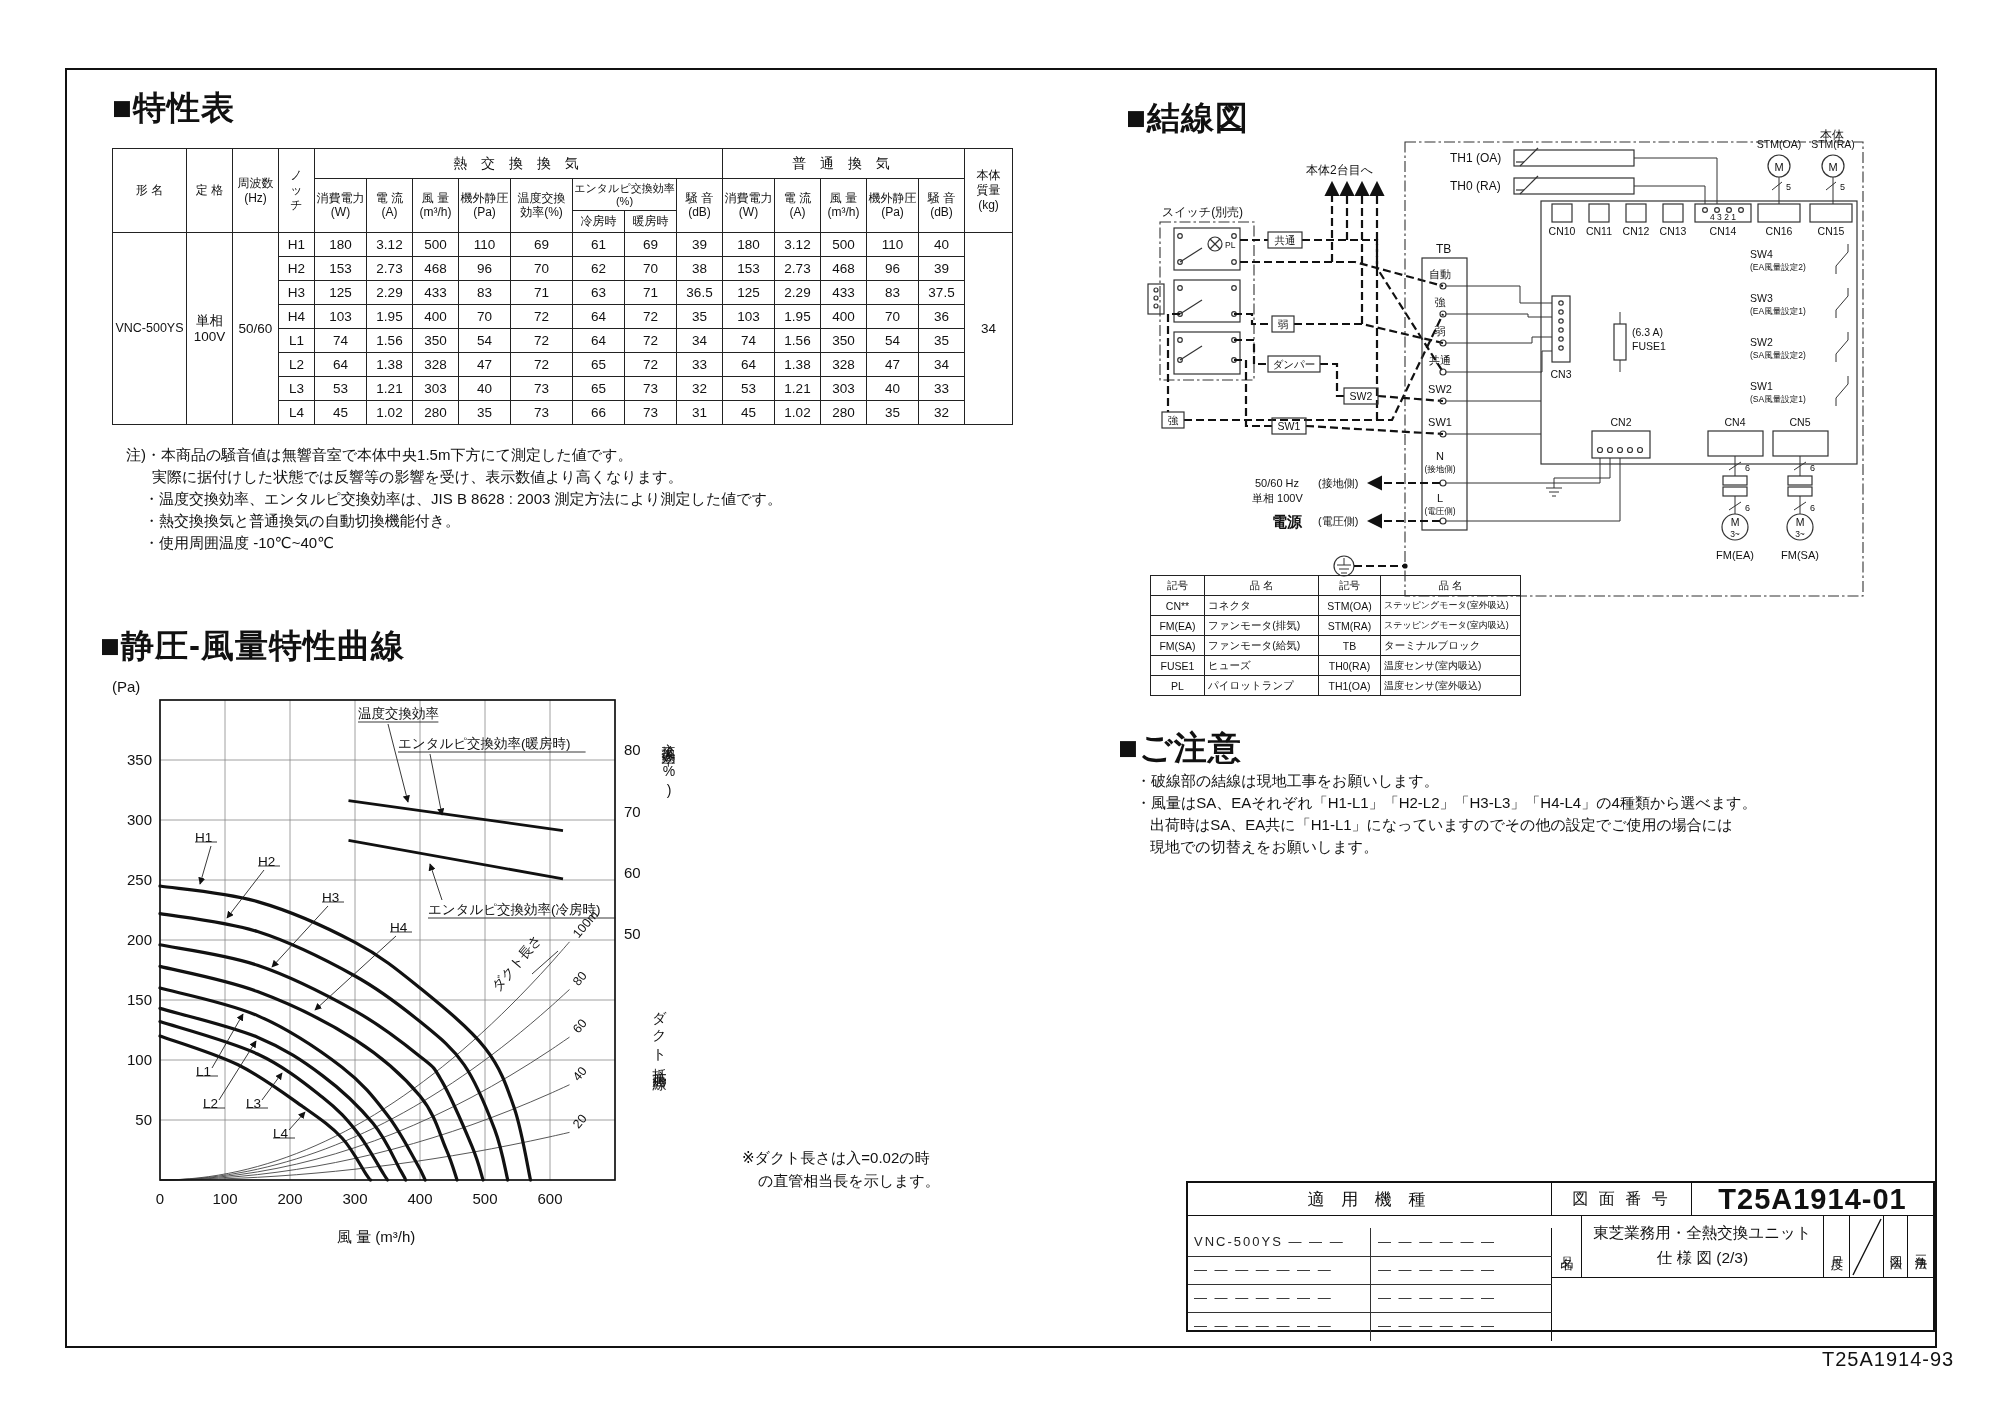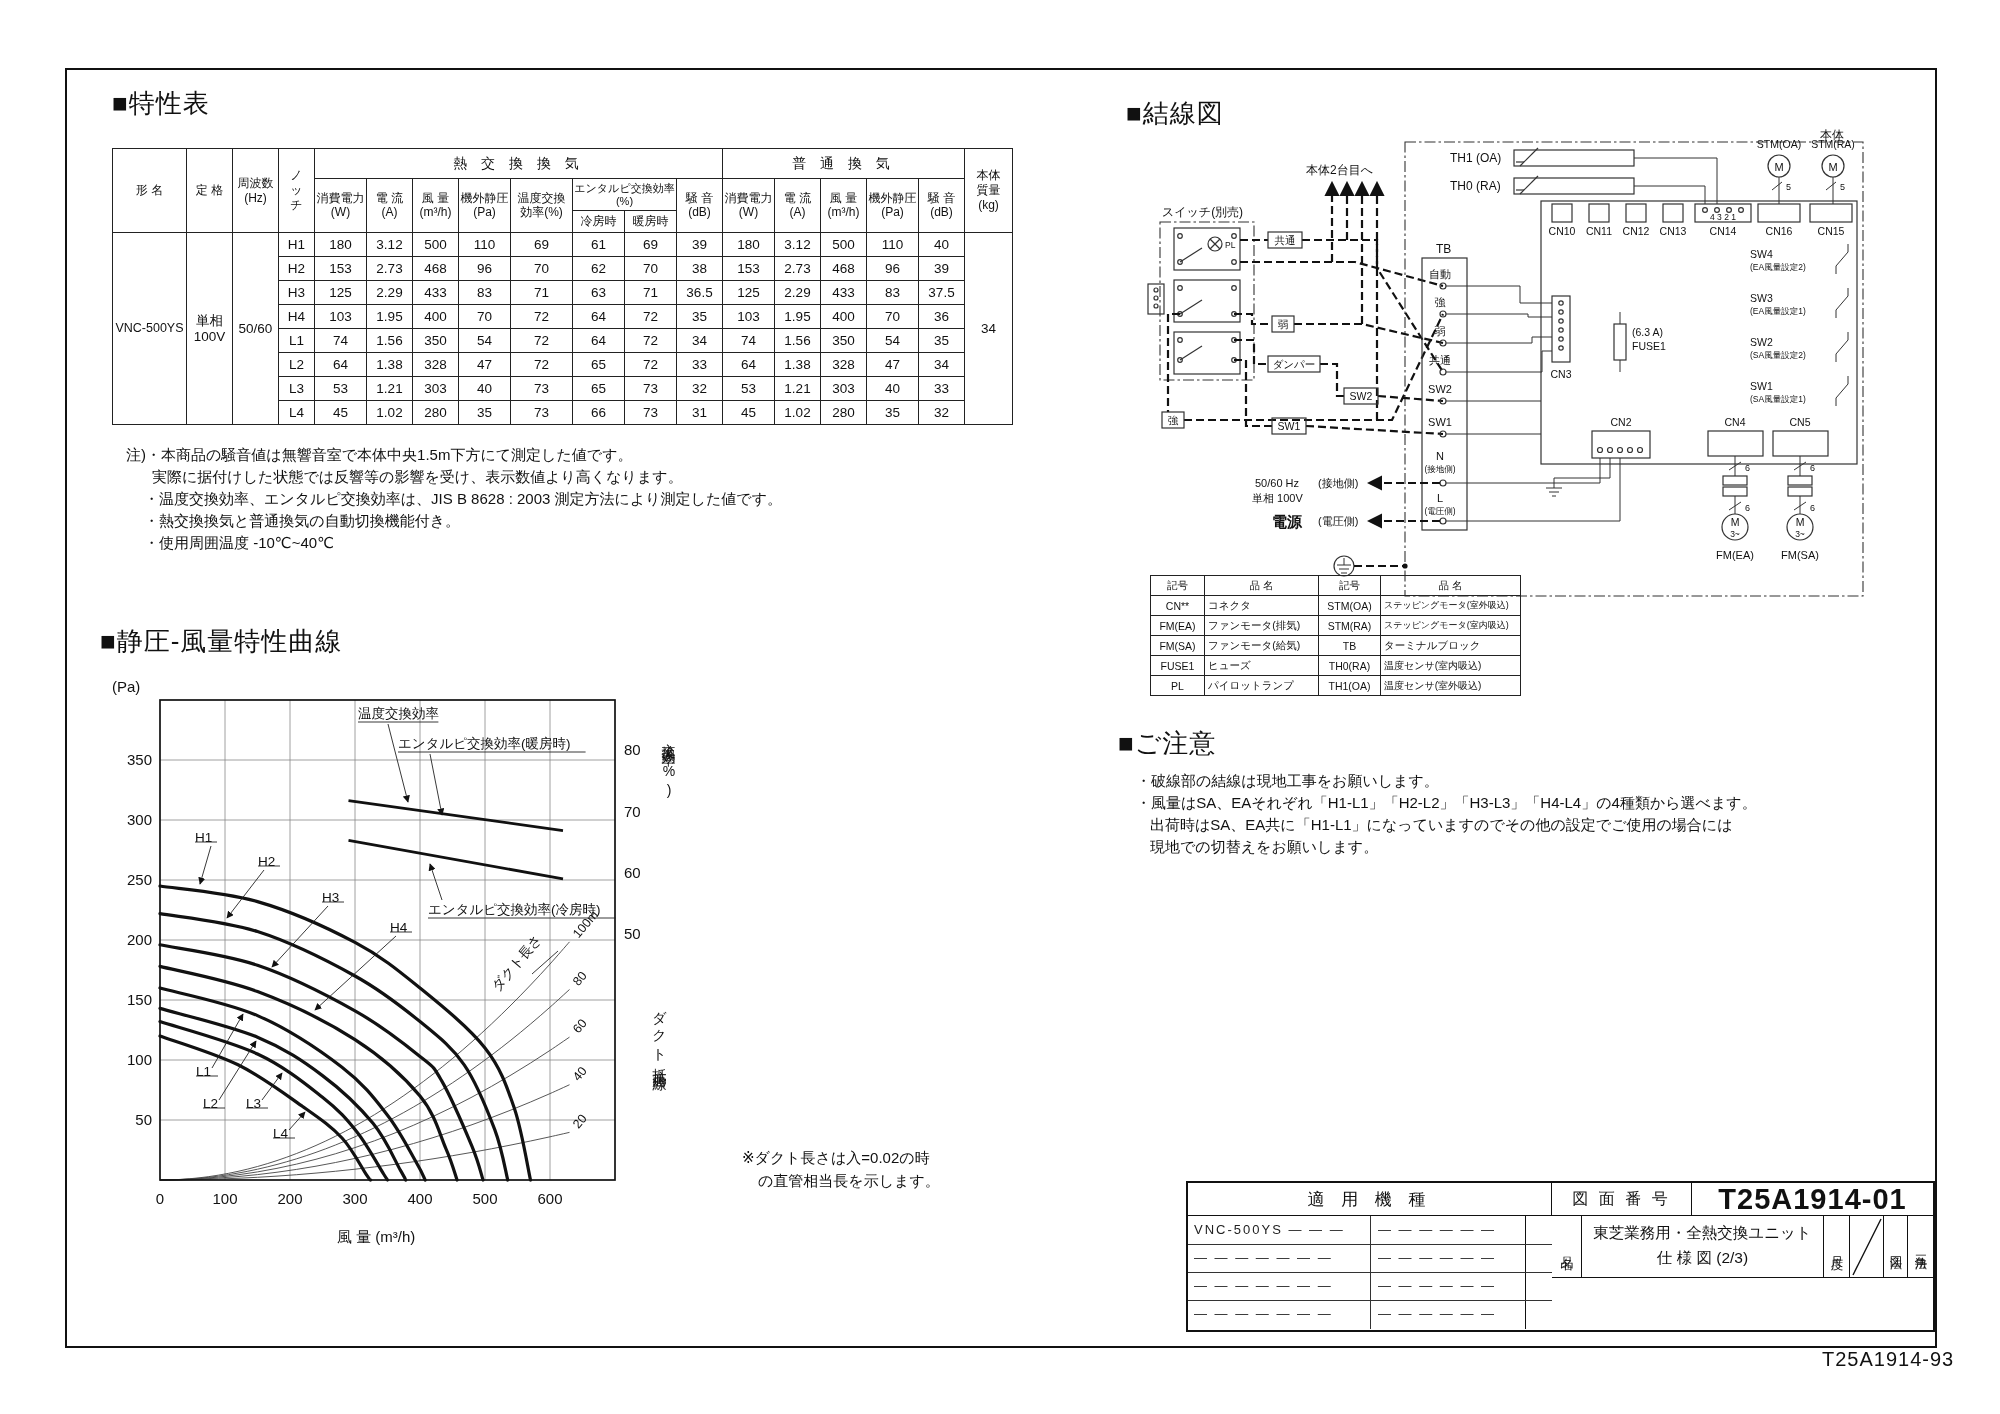--- a/index.html
+++ b/index.html
@@ -1,19 +1,19 @@
 <!DOCTYPE html>
 <html><head>
 <meta charset="utf-8">
 <style>
   html,body{margin:0;padding:0;background:#e8e8e8;}
   .page{position:relative;width:2000px;height:1414px;background:#ffffff;
         font-family:"Liberation Sans","DejaVu Sans",sans-serif;color:#111;overflow:hidden;}
   .frame{position:absolute;left:65px;top:68px;width:1868px;height:1276px;border:2.5px solid #111;}
-  .sec-title{position:absolute;font-weight:normal;font-size:26px;letter-spacing:1px;white-space:nowrap;}
+  .sec-title{position:absolute;font-weight:bold;font-size:33px;letter-spacing:1px;white-space:nowrap;}
 
   
   table.spec{position:absolute;left:112px;top:148px;border-collapse:collapse;table-layout:fixed;}
   table.spec td{border:1.4px solid #222;text-align:center;vertical-align:middle;
                 padding:1px 1px;font-size:13.5px;line-height:1.15;}
   table.spec td.hc{font-size:12px;}
   table.spec td.grp{font-size:14px;letter-spacing:5px;font-weight:normal;}
   .wrapcell{word-break:break-all;margin:0 auto;line-height:1.25;}
   .spec-notes{position:absolute;left:126px;top:444px;font-size:15px;line-height:22px;white-space:nowrap;}
   .spec-notes .indent{padding-left:26px;}
@@ -746,21 +746,21 @@
     <div>・風量はSA、EAそれぞれ「H1-L1」「H2-L2」「H3-L3」「H4-L4」の4種類から選べます。</div>
     <div class="indent">出荷時はSA、EA共に「H1-L1」になっていますのでその他の設定でご使用の場合には</div>
     <div class="indent">現地での切替えをお願いします。</div>
   </div>
 
   <div class="tblock">
     <div class="tb-abs tb-cell" style="left:0;top:0;width:364px;height:33px;border-right:1.5px solid #111;border-bottom:1.5px solid #111;font-size:17px;letter-spacing:6px;">適 用 機 種</div>
     <div class="tb-abs tb-cell" style="left:364px;top:0;width:140px;height:33px;border-right:1.5px solid #111;border-bottom:1.5px solid #111;font-size:16px;letter-spacing:3px;">図 面 番 号</div>
     <div class="tb-abs tb-cell" style="left:504px;top:0;width:241px;height:33px;border-bottom:1.5px solid #111;font-size:29px;font-weight:bold;letter-spacing:1px;">T25A1914-01</div>
 
-    <div class="tb-abs" style="left:0;top:33px;width:338px;height:113px;border-right:1.5px solid #111;">
+    <div class="tb-abs" style="left:0;top:45px;width:364px;height:113px;border-right:1.5px solid #111;">
       <div style="position:absolute;left:182px;top:0;width:0;height:113px;border-left:1px solid #333;"></div>
       <div class="dashrow" style="position:absolute;left:6px;top:6px;width:172px;">VNC-500YS — — —</div>
       <div class="dashrow" style="position:absolute;left:190px;top:6px;width:170px;">— — — — — —</div>
       <div style="position:absolute;left:0;top:28px;width:364px;border-top:1px solid #333;"></div>
       <div class="dashrow" style="position:absolute;left:6px;top:34px;width:172px;">— — — — — — —</div>
       <div class="dashrow" style="position:absolute;left:190px;top:34px;width:170px;">— — — — — —</div>
       <div style="position:absolute;left:0;top:56px;width:364px;border-top:1px solid #333;"></div>
       <div class="dashrow" style="position:absolute;left:6px;top:62px;width:172px;">— — — — — — —</div>
       <div class="dashrow" style="position:absolute;left:190px;top:62px;width:170px;">— — — — — —</div>
       <div style="position:absolute;left:0;top:84px;width:364px;border-top:1px solid #333;"></div>

